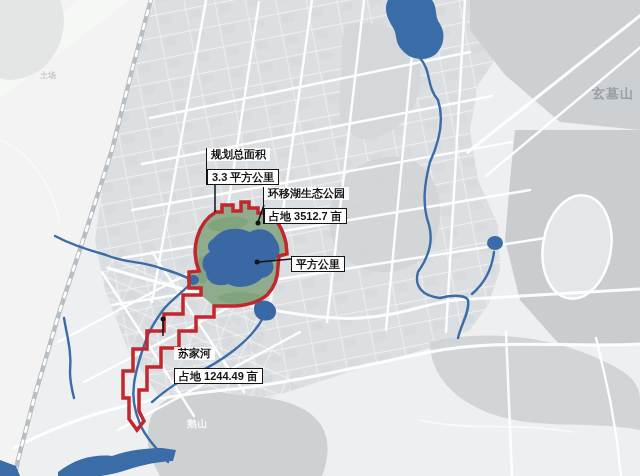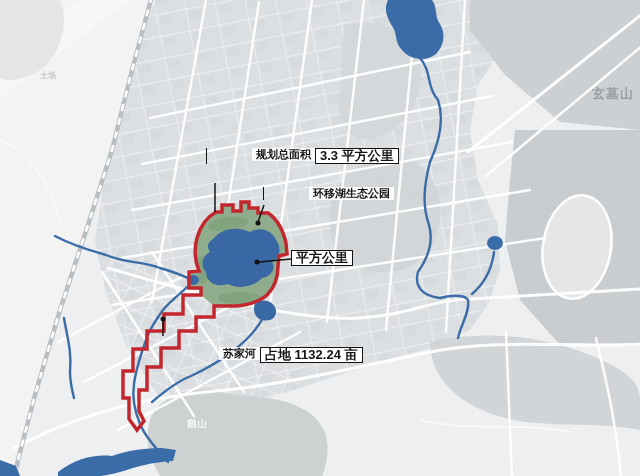--- a/index.html
+++ b/index.html
@@ -8,27 +8,27 @@
   #map-svg{position:absolute;left:0;top:0;}
 
   
   .stroke-red{stroke:var(--boundary_red,#c2272d);}
   .fill-park{fill:var(--park_green,#8fad8c);}
   .fill-lake{fill:var(--lake_blue,#3a68a5);}
   .stroke-river{stroke:var(--river_blue,#3a6ca8);}
   .fill-river{fill:var(--river_blue,#3a6ca8);}
 
   .callout{position:absolute;z-index:30;}
-  .callout .stack{display:flex;flex-direction:row;align-items:flex-start;padding-left:45px;}
+  .callout .stack{display:flex;flex-direction:column;align-items:flex-start;}
   .with-rule{border-left:1.6px solid #141414;}
   .callout-title{display:inline-block;background:rgba(255,255,255,.88);color:#141414;
       font-size:11px;line-height:13px;font-weight:bold;padding:0 4px;white-space:nowrap;}
   .callout-box{display:inline-block;background:rgba(255,255,255,.97);color:#141414;
-      border:1.6px solid #141414;font-size:13px;line-height:14px;font-weight:bold;
-      padding:0 4px;white-space:nowrap;}
+      border:1.6px solid #141414;font-size:11px;line-height:14px;font-weight:bold;
+      padding:0 4px;white-space:nowrap;margin-top:8px;}
   .place-label{position:absolute;z-index:5;white-space:nowrap;font-weight:bold;}
   #label-xuanmu{left:592px;top:85px;font-size:13px;color:#999fa4;letter-spacing:1px;}
   #label-eshan{left:187px;top:418px;font-size:9.5px;color:rgba(255,255,255,.85);letter-spacing:1px;}
   #label-tuchang{left:40px;top:42px;font-size:8px;color:#c6c9ca;margin-top:28px;}
 </style>
 </head>
 <body>
 
 <div id="stage">
 
@@ -152,27 +152,28 @@
   <div class="callout" style="left:206px;top:148px">
     <div class="stack with-rule">
       <span class="callout-title">规划总面积</span>
       <span class="callout-box">3.3 平方公里</span>
     </div>
   </div>
 
   <div class="callout" style="left:263px;top:187px">
     <div class="stack with-rule">
       <span class="callout-title">环移湖生态公园</span>
+      <span class="callout-box">占地 3512.7 亩</span>
     </div>
   </div>
 
   <div class="callout" style="left:291px;top:248px">
     <span class="callout-box">平方公里</span>
   </div>
 
   <div class="callout" style="left:174px;top:347px">
     <div class="stack">
       <span class="callout-title">苏家河</span>
-      <span class="callout-box">占地 1132.24 亩</span>
+      <span class="callout-box">占地 1244.49 亩</span>
     </div>
   </div>
 
 </div>
 
 </body></html>

